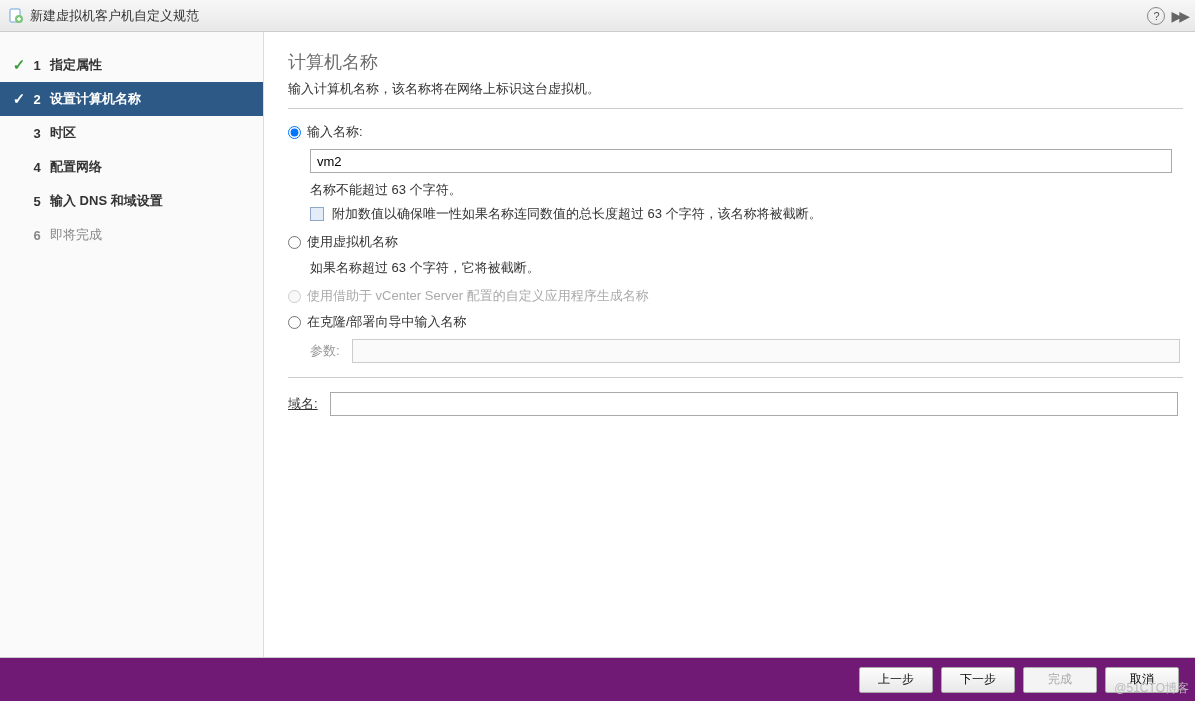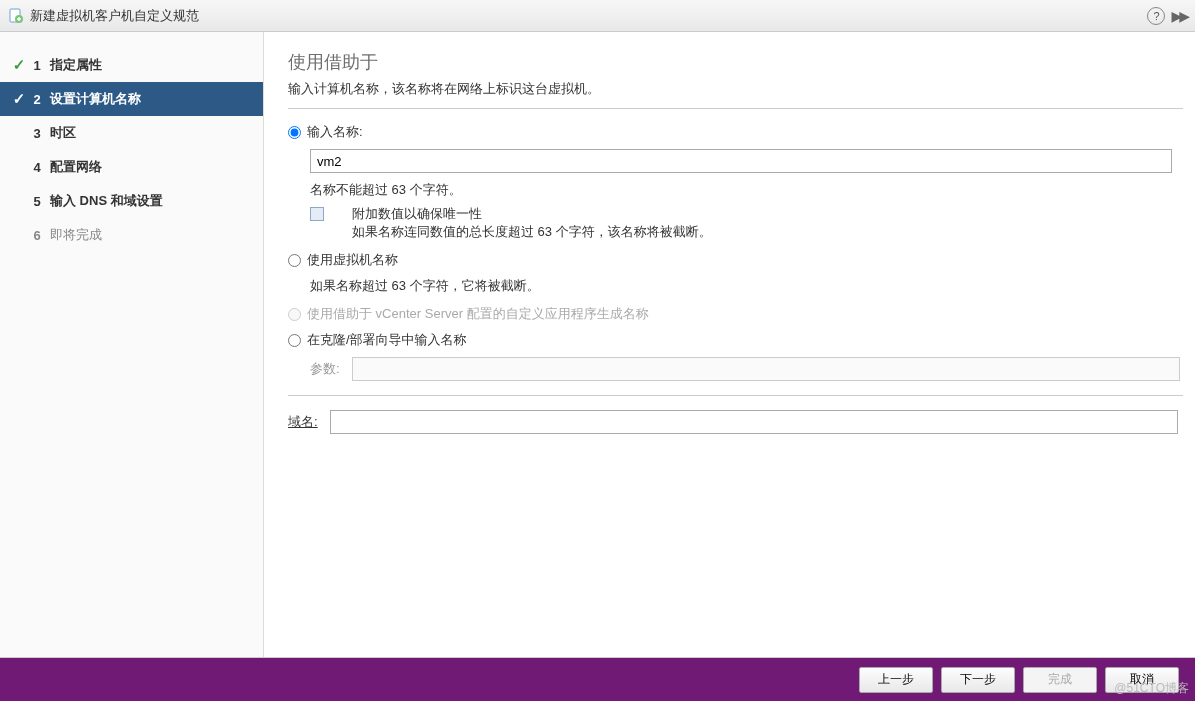--- a/index.html
+++ b/index.html
@@ -153,21 +153,21 @@
     }
     .checkbox-row .cb {
       width: 14px;
       height: 14px;
       border: 1px solid #8fa8c8;
       background: #e3ecf7;
       margin-right: 8px;
       margin-top: 2px;
       flex-shrink: 0;
     }
-    .cb-texts { display: flex; flex-direction: column; margin-left: 20px; }
+    .cb-texts { display: flex; flex-direction: row; }
     .param-row {
       margin-left: 22px;
       display: flex;
       align-items: center;
       margin-top: 6px;
       margin-bottom: 14px;
     }
     .param-row label {
       color: #999;
       margin-right: 8px;
@@ -283,21 +283,21 @@
       <span class="label">输入 DNS 和域设置</span>
     </div>
     <div class="step-item future">
       <span class="check"></span>
       <span class="num">6</span>
       <span class="label">即将完成</span>
     </div>
   </div>
 
   <div class="content">
-    <h2>使用借助于</h2>
+    <h2>计算机名称</h2>
     <div class="subtitle">输入计算机名称，该名称将在网络上标识这台虚拟机。</div>
     <hr class="divider">
 
     
     <div class="radio-row">
       <input type="radio" name="name-opt" checked="" style="">
       <span>输入名称:</span>
     </div>
     <input class="name-input" type="text" value="vm2" style="">
     <div class="hint">名称不能超过 63 个字符。</div>

